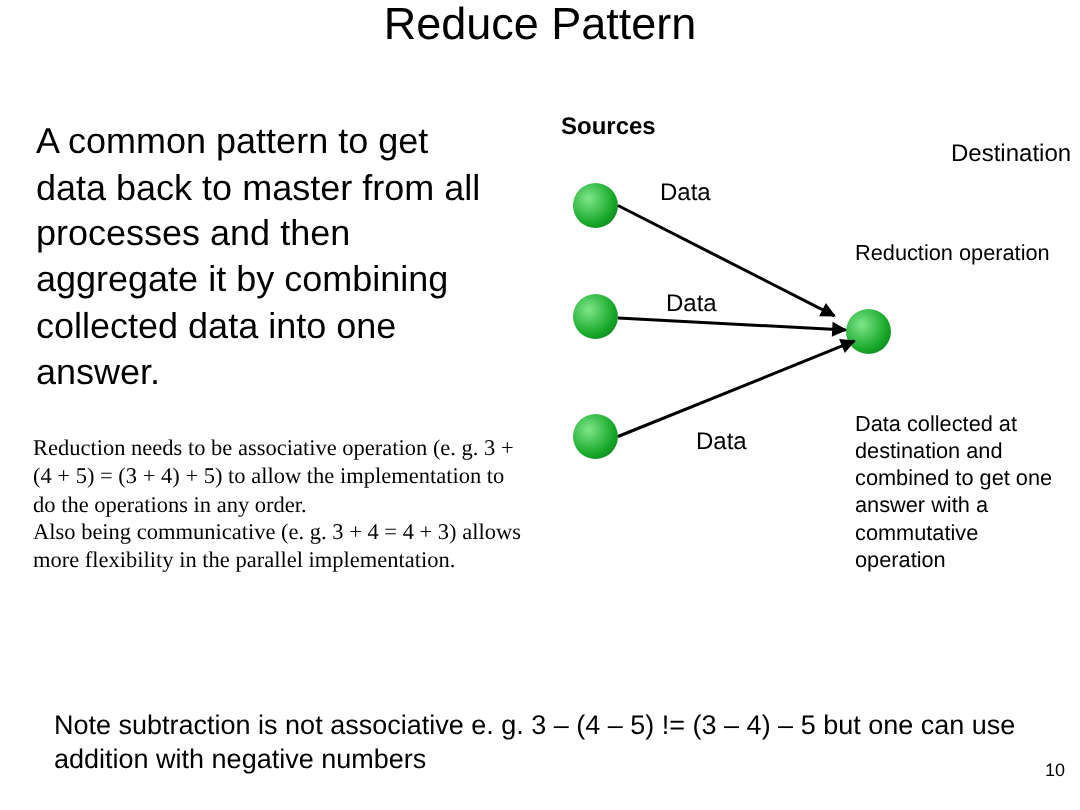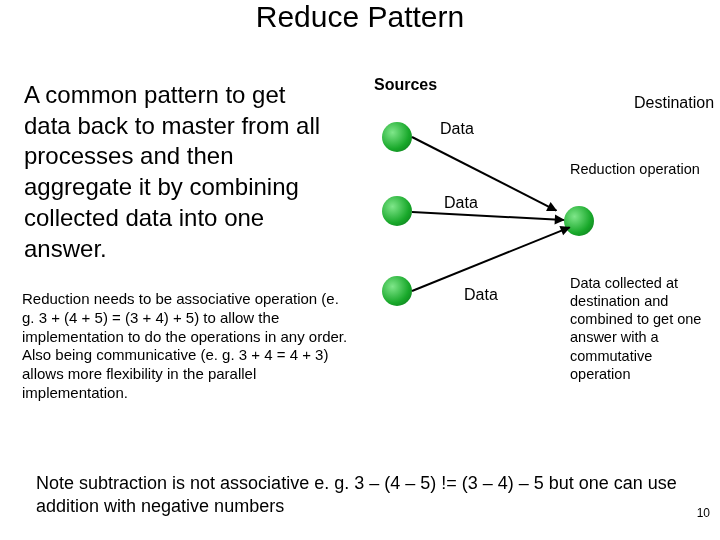--- a/index.html
+++ b/index.html
@@ -15,21 +15,21 @@
   .arrow::after{content:"";position:absolute;right:-1px;top:-4px;border-left:10px solid #000;border-top:5px solid transparent;border-bottom:5px solid transparent;}
   .sidetxt{position:absolute;left:570px;font-size:14.5px;line-height:1.25;width:140px;}
 </style>
 </head>
 <body>
 
 <div class="title">Reduce Pattern</div>
 
 <div class="intro">A common pattern to get data back to master from all processes and then aggregate it by combining collected data into one answer.</div>
 
-<div class="assoc" style="white-space:pre-line;">Reduction needs to be associative operation (e. g. 3 + (4 + 5) = (3 + 4) + 5) to allow the implementation to do the operations in any order.
+<div class="assoc" style="white-space:pre-line;font-family:Liberation Serif, serif;">Reduction needs to be associative operation (e. g. 3 + (4 + 5) = (3 + 4) + 5) to allow the implementation to do the operations in any order.
 Also being communicative  (e. g. 3 + 4 = 4 + 3) allows more flexibility in the parallel implementation.</div>
 
 <div class="foot">Note subtraction is not associative e. g. 3 – (4 – 5)  != (3 – 4) – 5 but one can use addition with negative numbers</div>
 <div class="pagenum">10</div>
 
 <div class="diag">
   <div class="lbl" style="left:14px;top:0;font-weight:bold;">Sources</div>
   <div class="lbl" style="left:226px;top:18px;margin-left:48px;">Destination</div>
 
   <div class="node" style="left:22px;top:46px;"></div>

